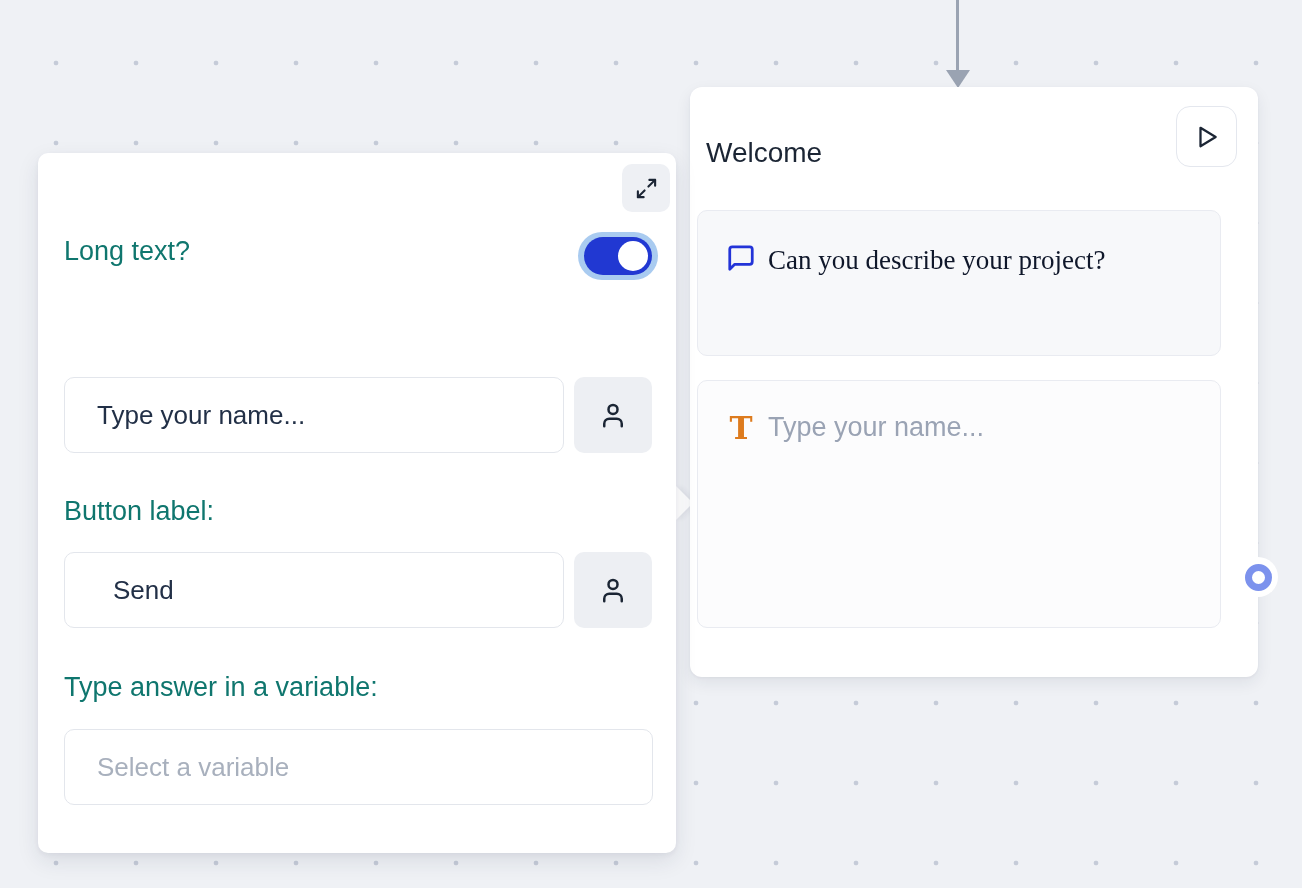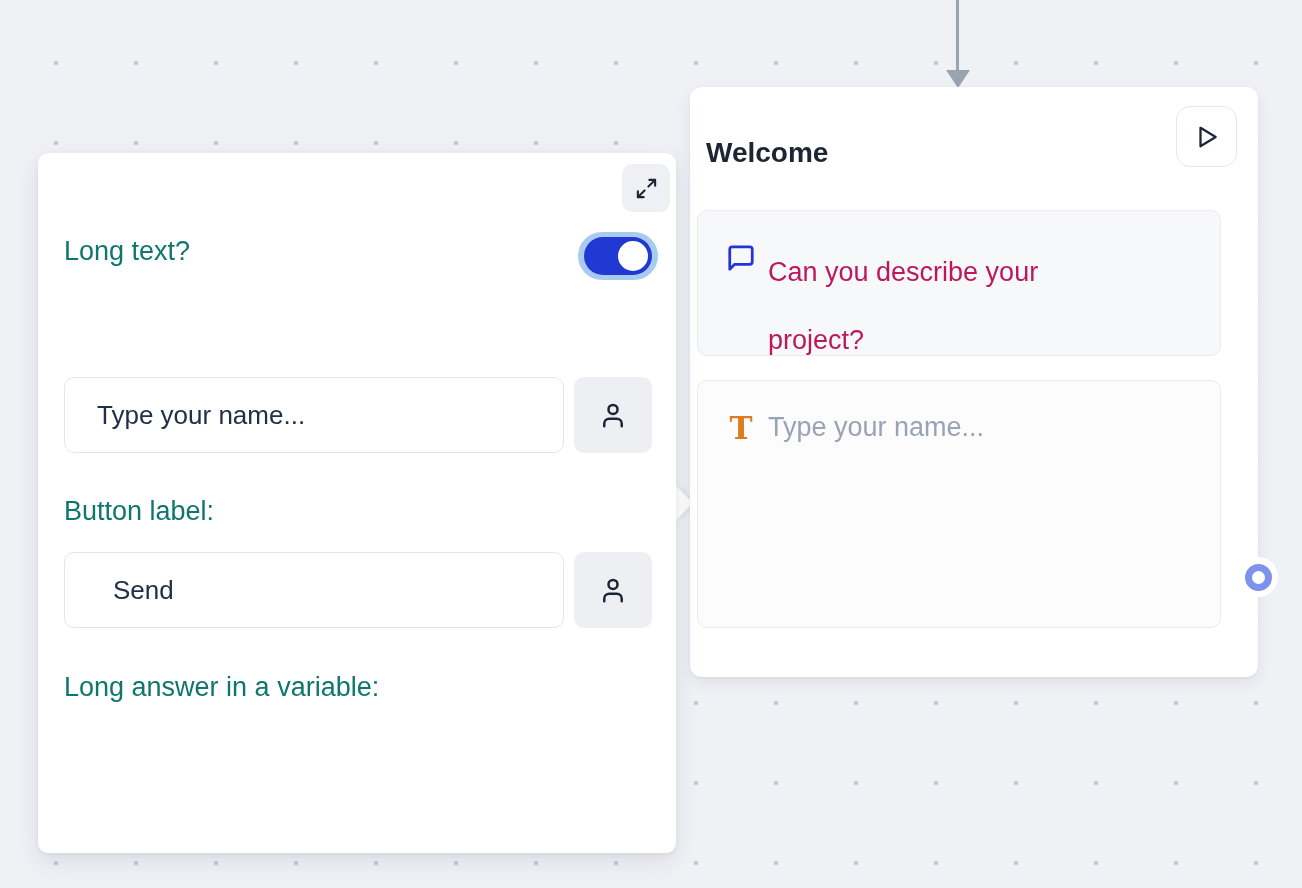--- a/index.html
+++ b/index.html
@@ -22,32 +22,32 @@
 
   
   .popover-pointer { position:absolute; left:664px; top:491px; width:24px; height:24px;
                      background:#ffffff; transform:rotate(45deg); z-index:2;
                      box-shadow:3px -3px 5px rgba(30,40,70,.06); }
 
   
   .node-card { position:absolute; left:690px; top:87px; width:568px; height:590px;
                background:#ffffff; border-radius:12px; z-index:3;
                box-shadow:0 6px 16px rgba(30,40,70,.08), 0 1px 3px rgba(30,40,70,.05); }
-  .node-title { position:absolute; left:16px; top:50px; font-size:28px; font-weight:700; color:#1b2534; }
+  .node-title { position:absolute; left:16px; top:50px; font-size:28px; font-weight:400; color:#1b2534; }
   .play-btn { position:absolute; left:486px; top:19px; width:61px; height:61px;
               background:#ffffff; border:1.5px solid #e4e7ee; border-radius:14px;
               display:flex; align-items:center; justify-content:center; cursor:pointer; }
 
   .block { position:absolute; left:7px; width:524px; border:1px solid #e9ebf1; border-radius:10px; }
   .block-bubble { top:123px; height:146px; background:#f7f8fa; }
   .block-input  { top:293px; height:248px; background:#fcfcfd; }
   .block-icon { position:absolute; left:27px; top:31px; width:32px; height:32px;
                 display:flex; align-items:center; justify-content:center; }
   .block-text { position:absolute; left:70px; top:27px; width:345px;
-                font-size:27px; line-height:68px; color:#be185d; }
+                font-size:27px; line-height:44px; color:#0f172a;font-family:Liberation Serif, serif; }
   .block-placeholder { position:absolute; left:70px; top:31px; font-size:27px; color:#9aa3b4; }
   .t-glyph { font-family:"DejaVu Serif", serif; font-weight:700; font-size:31px; color:#dd7b1e; line-height:32px; }
 
   
   .connector-halo { position:absolute; left:1238px; top:557px; width:40px; height:40px;
                     background:#ffffff; border-radius:50%; z-index:4;
                     display:flex; align-items:center; justify-content:center; }
   .connector-ring { width:27px; height:27px; border-radius:50%; background:#ffffff;
                     border:7.5px solid #7c92ed; cursor:pointer; }
 
@@ -163,15 +163,16 @@
   <input class="text-input input-row2" type="text" value="Send" style="">
   <button class="var-btn var-row2">
     <span>
       <svg width="30" height="30" viewBox="0 0 24 24" fill="none" stroke="#1b2534" stroke-width="2" stroke-linecap="round" stroke-linejoin="round">
         <path d="M19 21v-2a4 4 0 0 0-4-4H9a4 4 0 0 0-4 4v2"></path>
         <circle cx="12" cy="7.5" r="3.6"></circle>
       </svg>
     </span>
   </button>
 
-  <div class="field-label lbl-variable">Long answer in a variable:</div>
+  <div class="field-label lbl-variable">Type answer in a variable:</div>
+  <input class="text-input input-variable" type="text" placeholder="Select a variable" style="">
 
 </div>
 
 </body></html>

